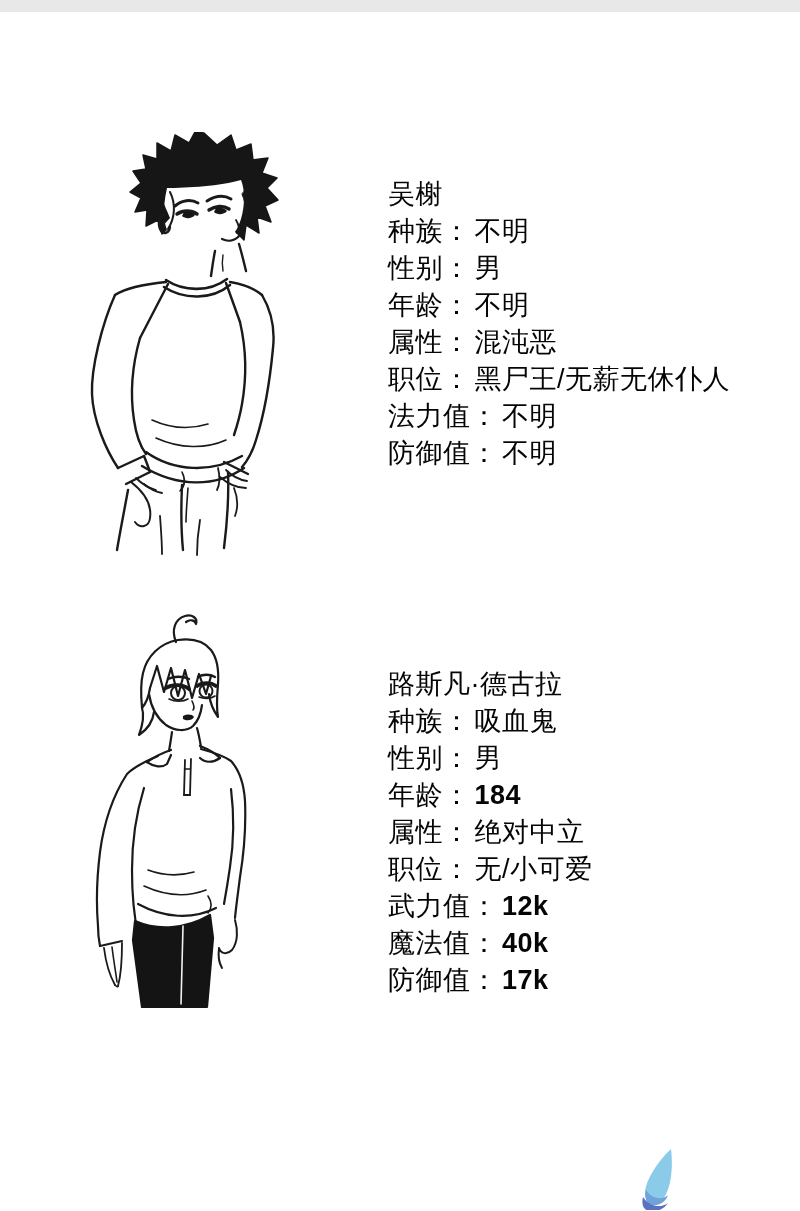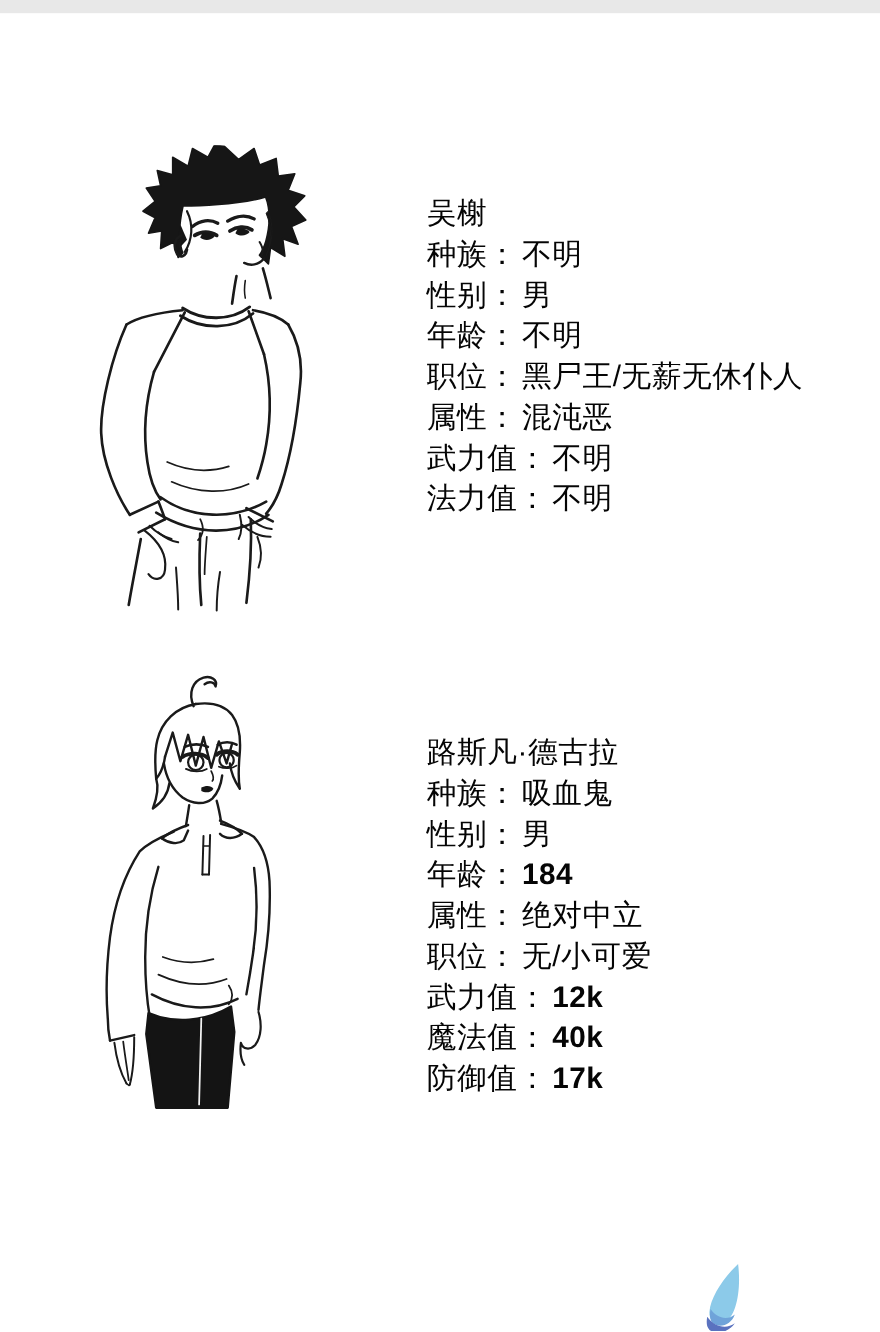--- a/index.html
+++ b/index.html
@@ -113,24 +113,24 @@
         <path d="M116,388 C114,400 113,412 113,423" stroke-width="1.8"></path>
       </g>
     </svg>
   </div>
 
   <div class="stats" id="stats-1">
     <div class="char-name">吴榭</div>
     <div class="stat-line"><span class="stat-label">种族：</span><span class="stat-value">不明</span></div>
     <div class="stat-line"><span class="stat-label">性别：</span><span class="stat-value">男</span></div>
     <div class="stat-line"><span class="stat-label">年龄：</span><span class="stat-value">不明</span></div>
+    <div class="stat-line"><span class="stat-label">属性：</span><span class="stat-value">混沌恶</span></div>
     <div class="stat-line"><span class="stat-label">职位：</span><span class="stat-value">黑尸王/无薪无休仆人</span></div>
-    <div class="stat-line"><span class="stat-label">属性：</span><span class="stat-value">混沌恶</span></div>
-    <div class="stat-line"><span class="stat-label">武力值：</span><span class="stat-value">不明</span></div>
     <div class="stat-line"><span class="stat-label">法力值：</span><span class="stat-value">不明</span></div>
+    <div class="stat-line"><span class="stat-label">防御值：</span><span class="stat-value">不明</span></div>
   </div>
 
   <div class="figure" id="figure-2">
     <svg viewBox="0 0 162 406">
       <g stroke="#1a1a1a" stroke-width="2.2" fill="none" stroke-linecap="round" stroke-linejoin="round">
 
         <path d="M88,34 C83,22 87,11 97,8 C104,6 110,10 108,16 C107,12 102,11 98,14"></path>
 
         <path d="M90,32 C72,35 59,48 55,65 C52,77 53,89 54,100 C59,94 61,87 62,80"></path>
         <path d="M54,100 C56,106 55,116 51,127 C60,121 65,112 66,104"></path>

